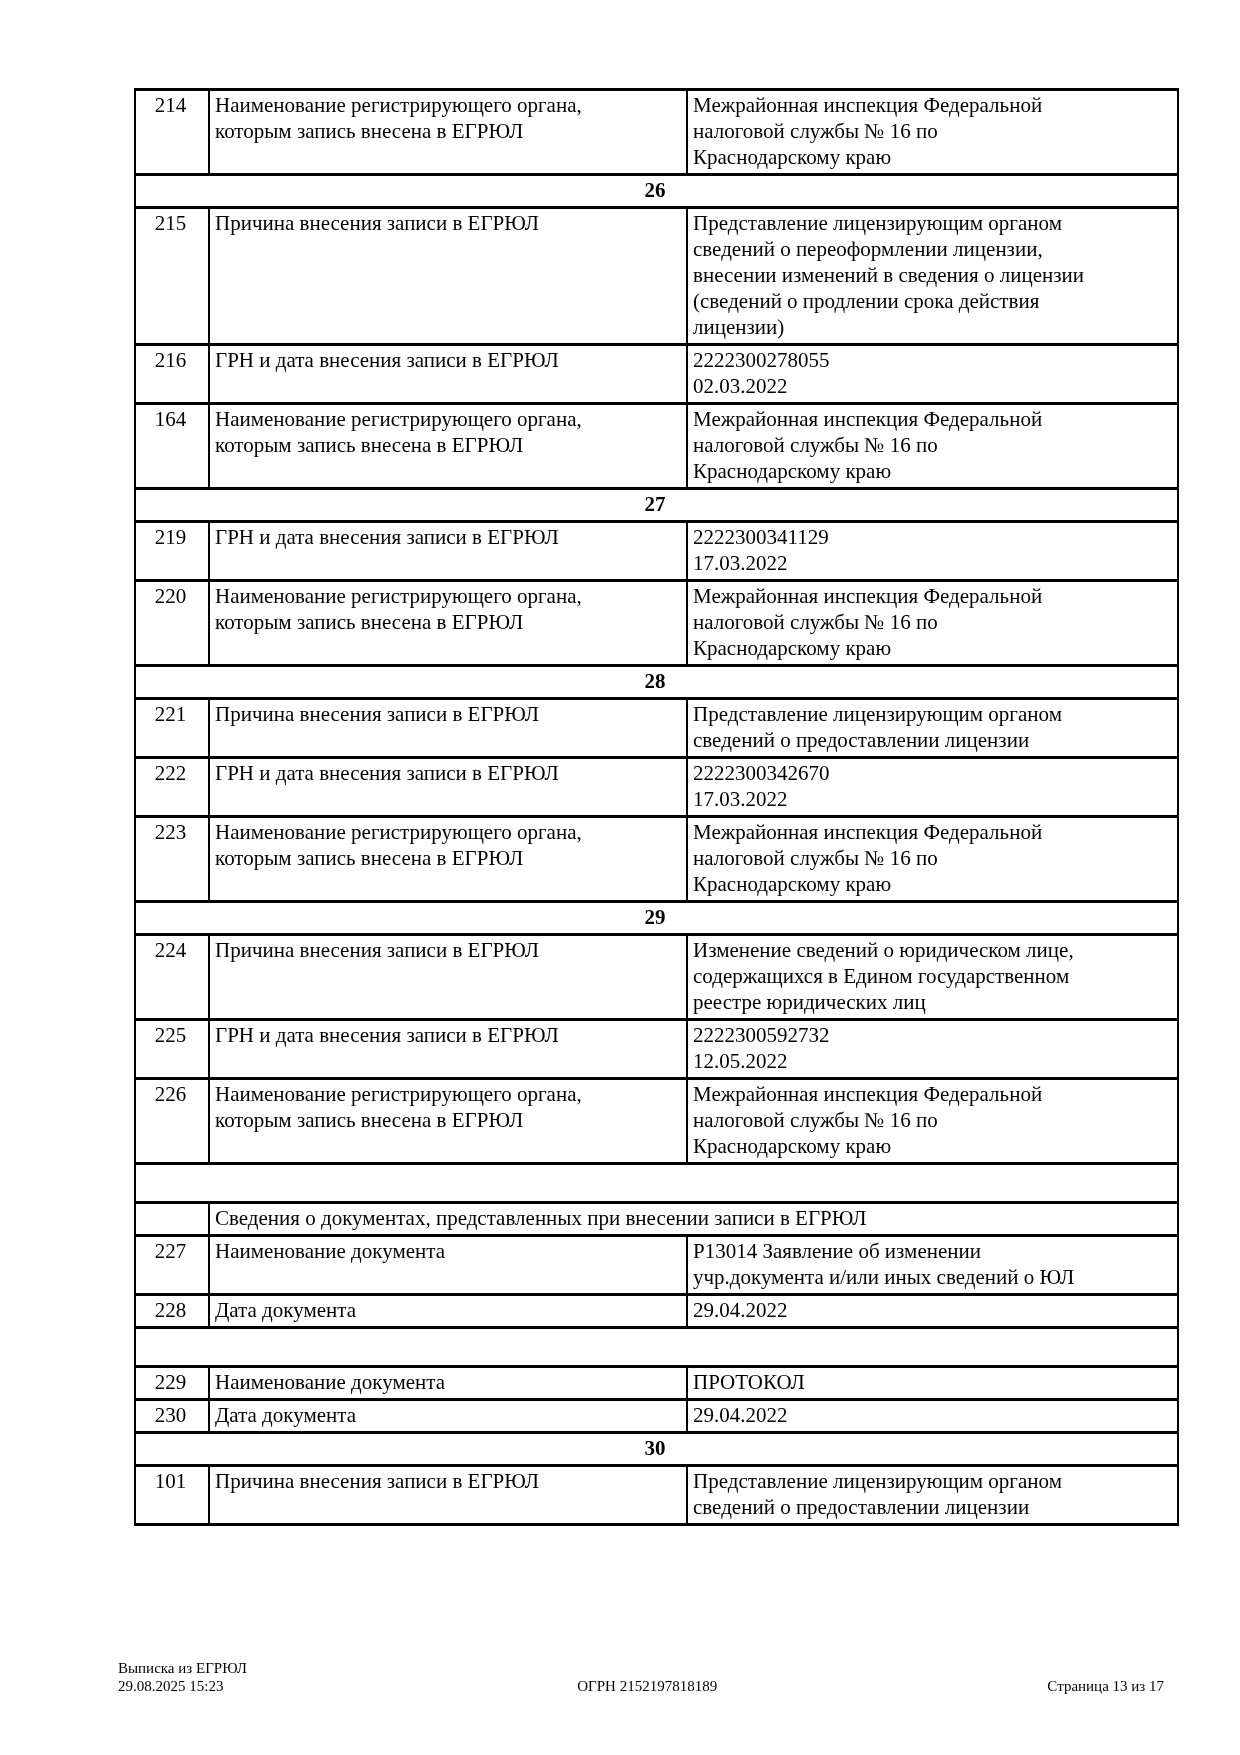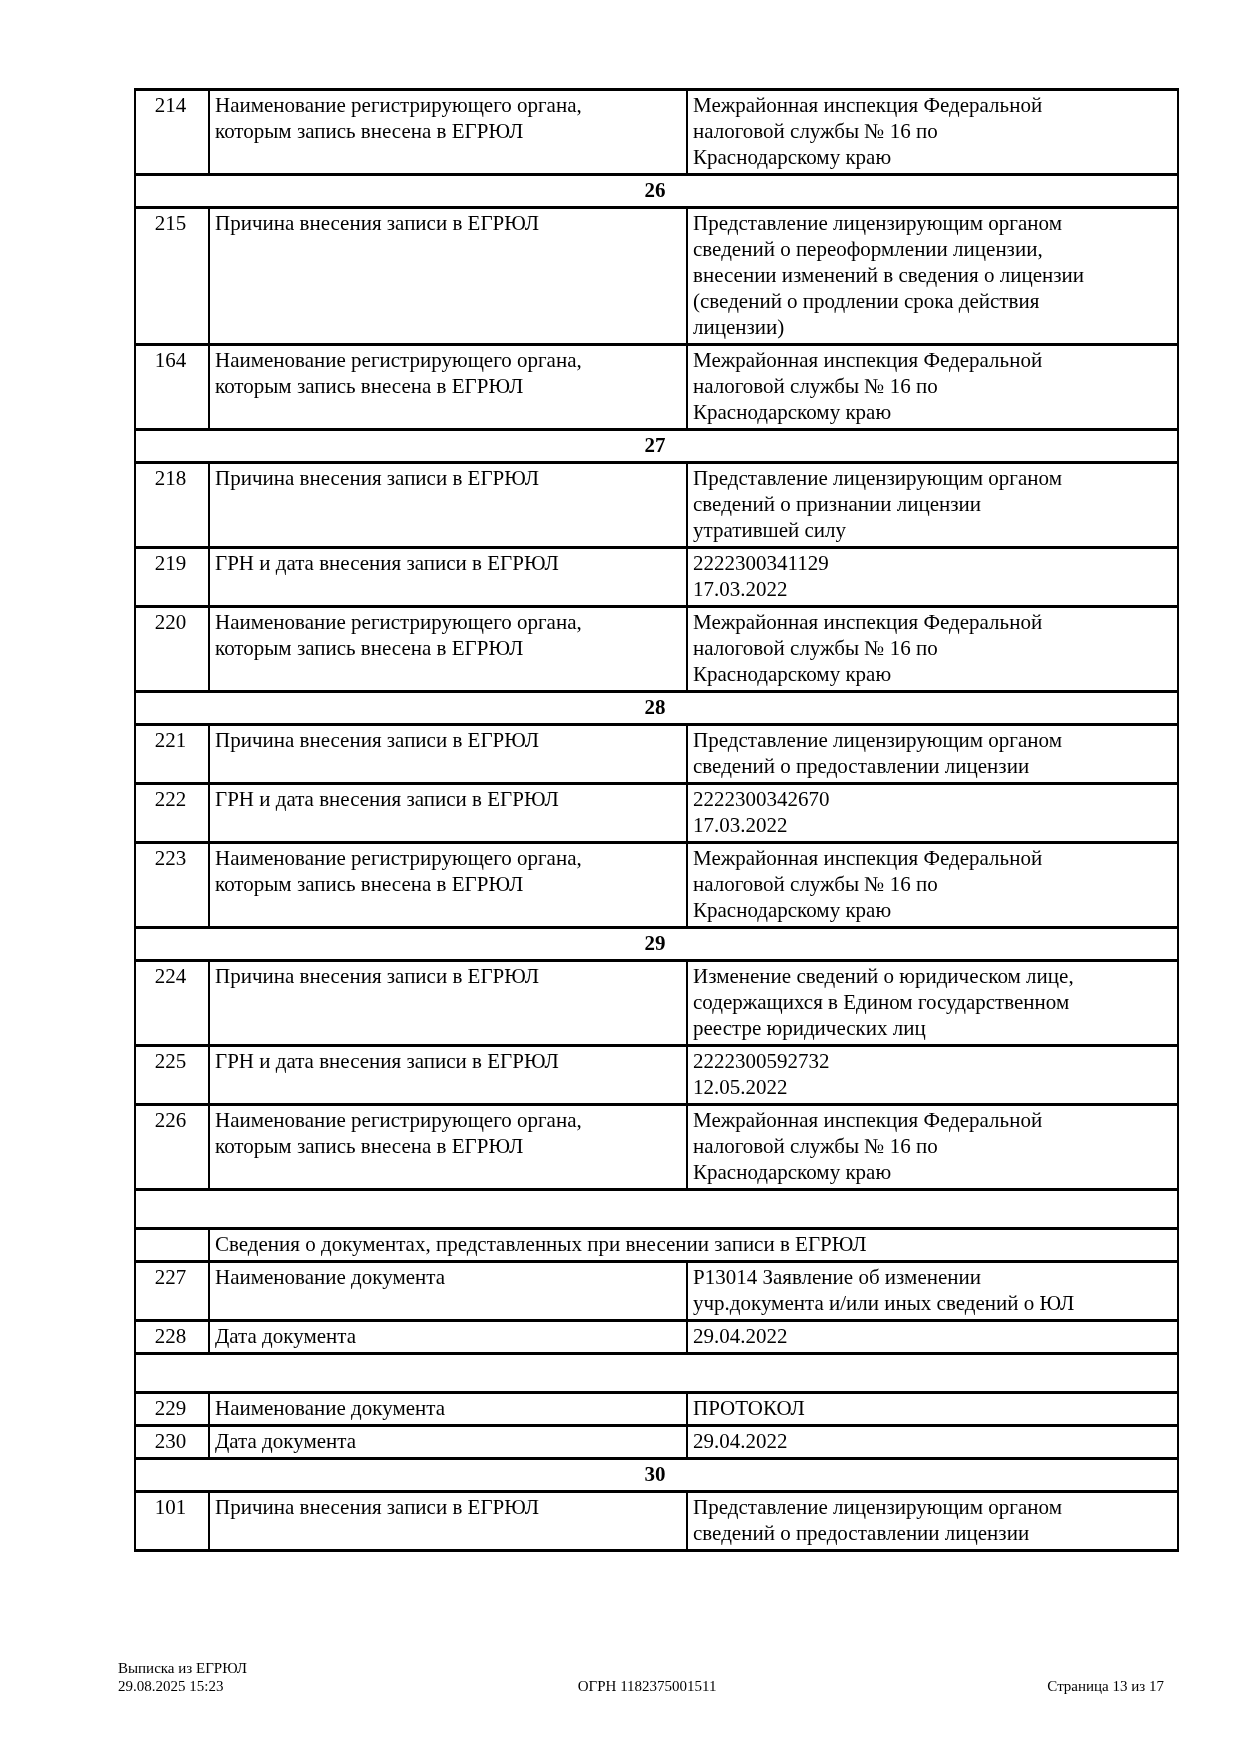--- a/index.html
+++ b/index.html
@@ -96,36 +96,35 @@
         <tr>
           <td class="cell-num">215</td>
           <td class="cell-name">Причина внесения записи в ЕГРЮЛ</td>
           <td class="cell-value">Представление лицензирующим органом
 сведений о переоформлении лицензии,
 внесении изменений в сведения о лицензии
 (сведений о продлении срока действия
 лицензии)</td>
         </tr>
         <tr>
+          <td class="cell-num">216</td>
+          <td class="cell-name">ГРН и дата внесения записи в ЕГРЮЛ</td>
+          <td class="cell-value">2222300278055
+02.03.2022</td>
+        </tr>
+        <tr>
           <td class="cell-num">164</td>
           <td class="cell-name">Наименование регистрирующего органа,
 которым запись внесена в ЕГРЮЛ</td>
           <td class="cell-value">Межрайонная инспекция Федеральной
 налоговой службы № 16 по
 Краснодарскому краю</td>
         </tr>
         <tr>
           <td class="cell-section" colspan="3">27</td>
-        </tr>
-        <tr>
-          <td class="cell-num">218</td>
-          <td class="cell-name">Причина внесения записи в ЕГРЮЛ</td>
-          <td class="cell-value">Представление лицензирующим органом
-сведений о признании лицензии
-утратившей силу</td>
         </tr>
         <tr>
           <td class="cell-num">219</td>
           <td class="cell-name">ГРН и дата внесения записи в ЕГРЮЛ</td>
           <td class="cell-value">2222300341129
 17.03.2022</td>
         </tr>
         <tr>
           <td class="cell-num">220</td>
           <td class="cell-name">Наименование регистрирующего органа,
@@ -222,17 +221,17 @@
 сведений о предоставлении лицензии</td>
         </tr>
       </tbody>
   </table>
 
   <div class="footer">
     <div class="left-block">
       <div>Выписка из ЕГРЮЛ</div>
       <div>29.08.2025 15:23</div>
     </div>
-    <div class="center-block">ОГРН 1182375001511</div>
+    <div class="center-block">ОГРН 2152197818189</div>
     <div class="right-block">Страница 13 из 17</div>
   </div>
 
 </div>
 
 </body></html>

